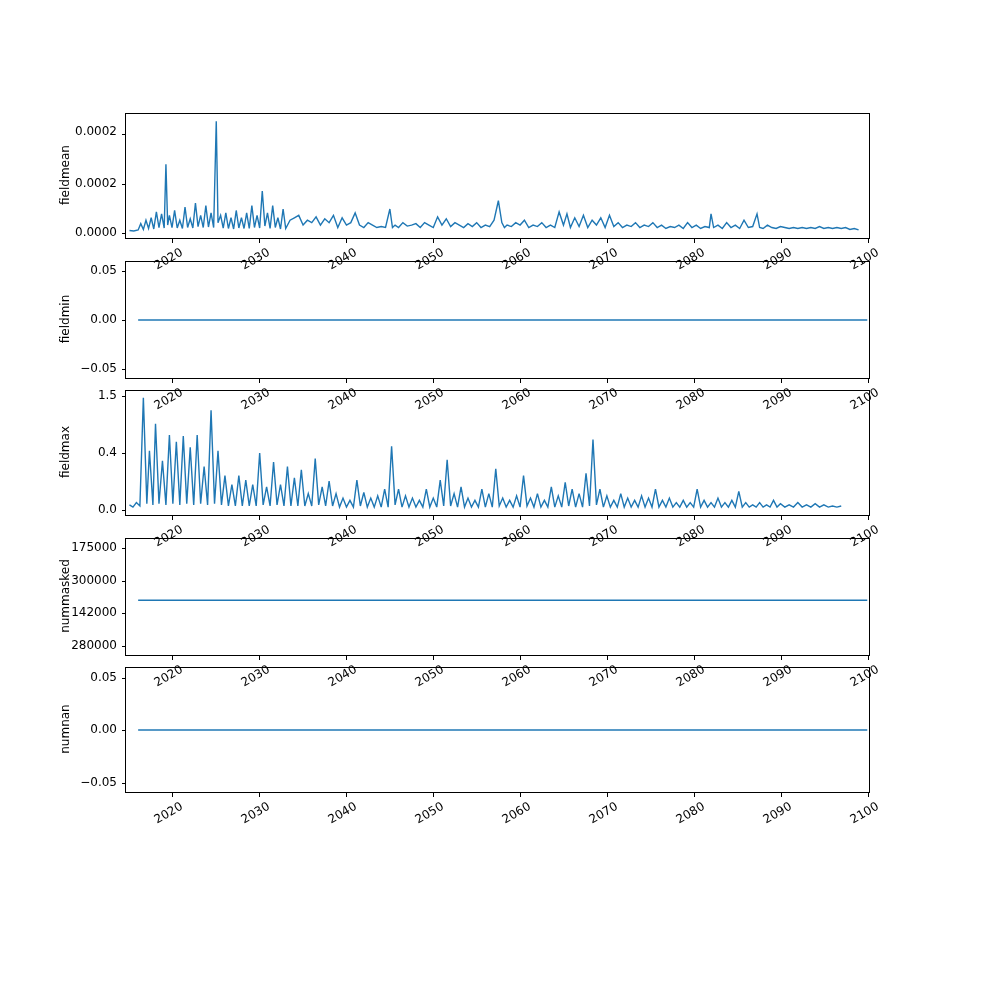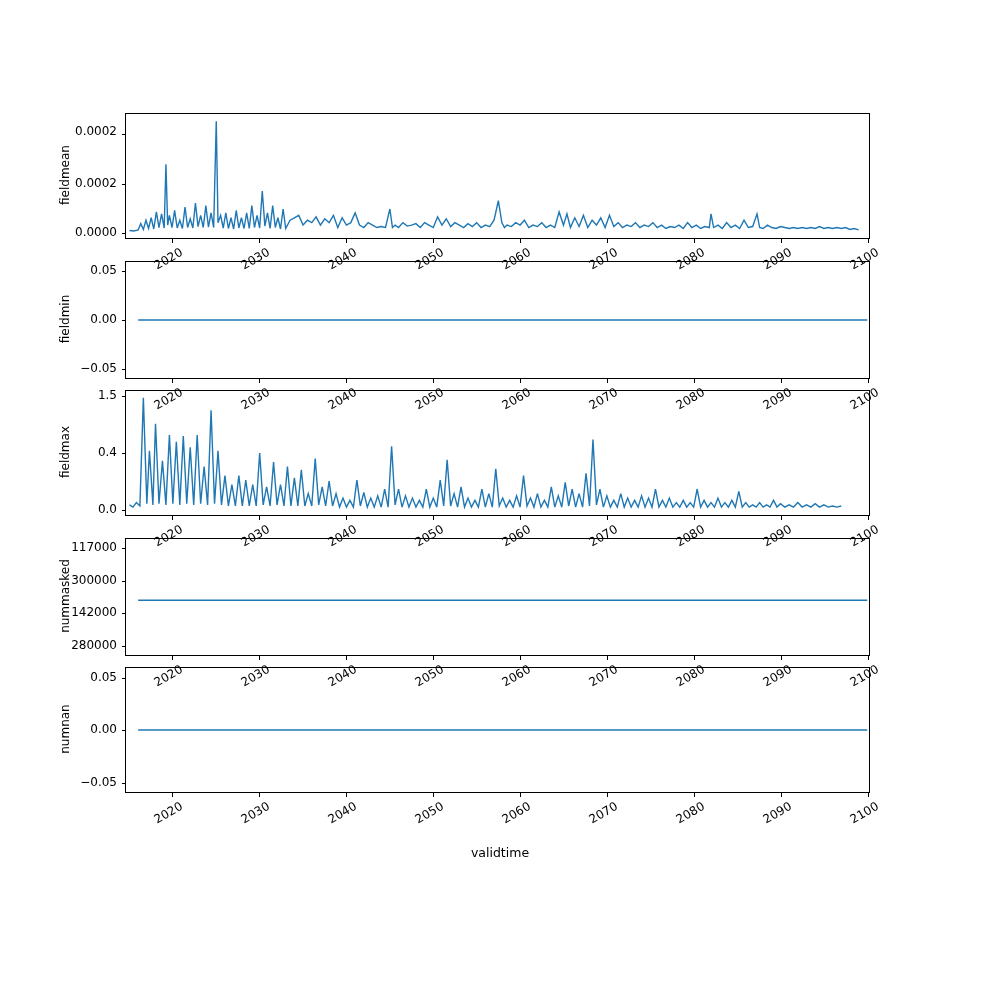--- a/index.html
+++ b/index.html
@@ -199,21 +199,21 @@
           </svg>
         </div>
       </div>
       <div class="ytickmark" style="left: 121.5px; top: 646.167px;"></div>
       <div class="ytick" style="width: 70px; left: 47px; top: 638.167px;">280000</div>
       <div class="ytickmark" style="left: 121.5px; top: 613.389px;"></div>
       <div class="ytick" style="width: 70px; left: 47px; top: 605.389px;">142000</div>
       <div class="ytickmark" style="left: 121.5px; top: 580.611px;"></div>
       <div class="ytick" style="width: 70px; left: 47px; top: 572.611px;">300000</div>
       <div class="ytickmark" style="left: 121.5px; top: 547.833px;"></div>
-      <div class="ytick" style="width: 70px; left: 47px; top: 539.833px;">117000</div>
+      <div class="ytick" style="width: 70px; left: 47px; top: 539.833px;">175000</div>
       <div class="ylabel" style="width: 160px; left: -15px; top: 589px;">nummasked</div>
       <div class="xtickmark" style="left: 171.998px; top: 656px;"></div>
       <div class="xtick" style="width: 60px; left: 117.998px; top: 662px;">2020</div>
       <div class="xtickmark" style="left: 259.03px; top: 656px;"></div>
       <div class="xtick" style="width: 60px; left: 205.03px; top: 662px;">2030</div>
       <div class="xtickmark" style="left: 346.063px; top: 656px;"></div>
       <div class="xtick" style="width: 60px; left: 292.063px; top: 662px;">2040</div>
       <div class="xtickmark" style="left: 433.096px; top: 656px;"></div>
       <div class="xtick" style="width: 60px; left: 379.096px; top: 662px;">2050</div>
       <div class="xtickmark" style="left: 520.129px; top: 656px;"></div>
@@ -252,14 +252,13 @@
       <div class="xtick" style="width: 60px; left: 466.129px; top: 799px;">2060</div>
       <div class="xtickmark" style="left: 607.161px; top: 793px;"></div>
       <div class="xtick" style="width: 60px; left: 553.161px; top: 799px;">2070</div>
       <div class="xtickmark" style="left: 694.194px; top: 793px;"></div>
       <div class="xtick" style="width: 60px; left: 640.194px; top: 799px;">2080</div>
       <div class="xtickmark" style="left: 781.227px; top: 793px;"></div>
       <div class="xtick" style="width: 60px; left: 727.227px; top: 799px;">2090</div>
       <div class="xtickmark" style="left: 868.259px; top: 793px;"></div>
       <div class="xtick" style="width: 60px; left: 814.259px; top: 799px;">2100</div>
     </div>
-  <div class="xlabel" style="top:845px;">validtime</div>
 </div>
 
 </body></html>

